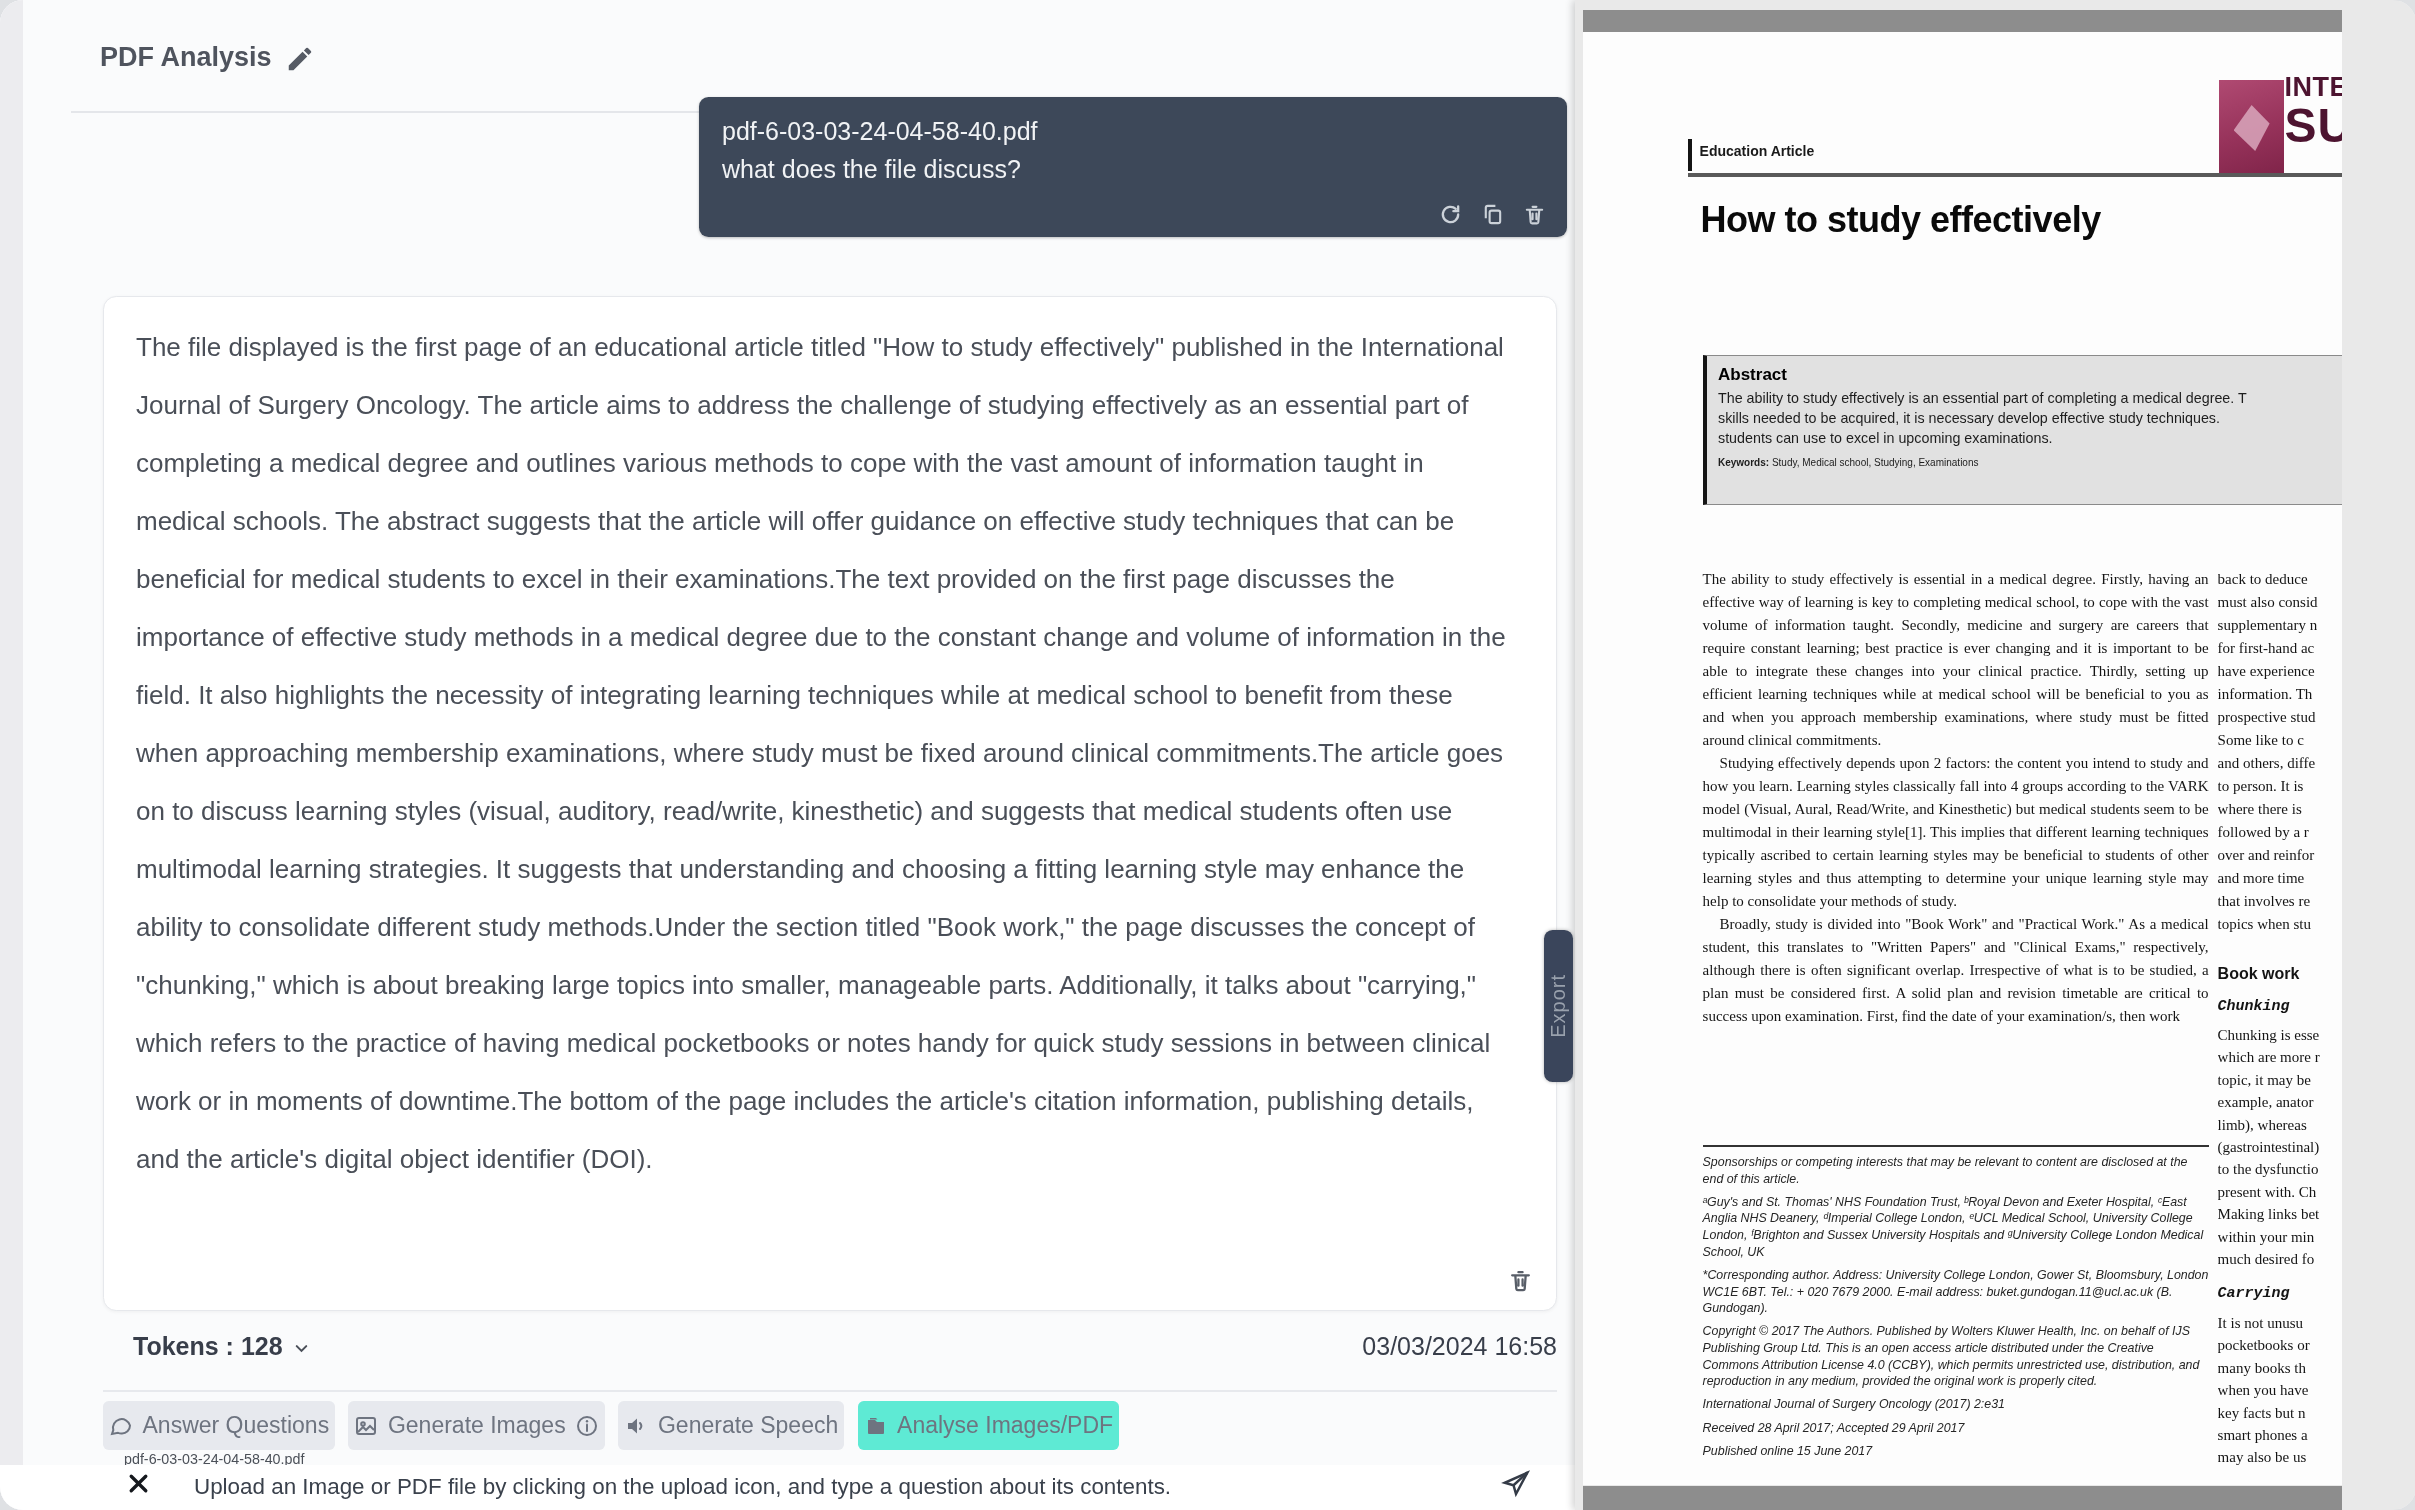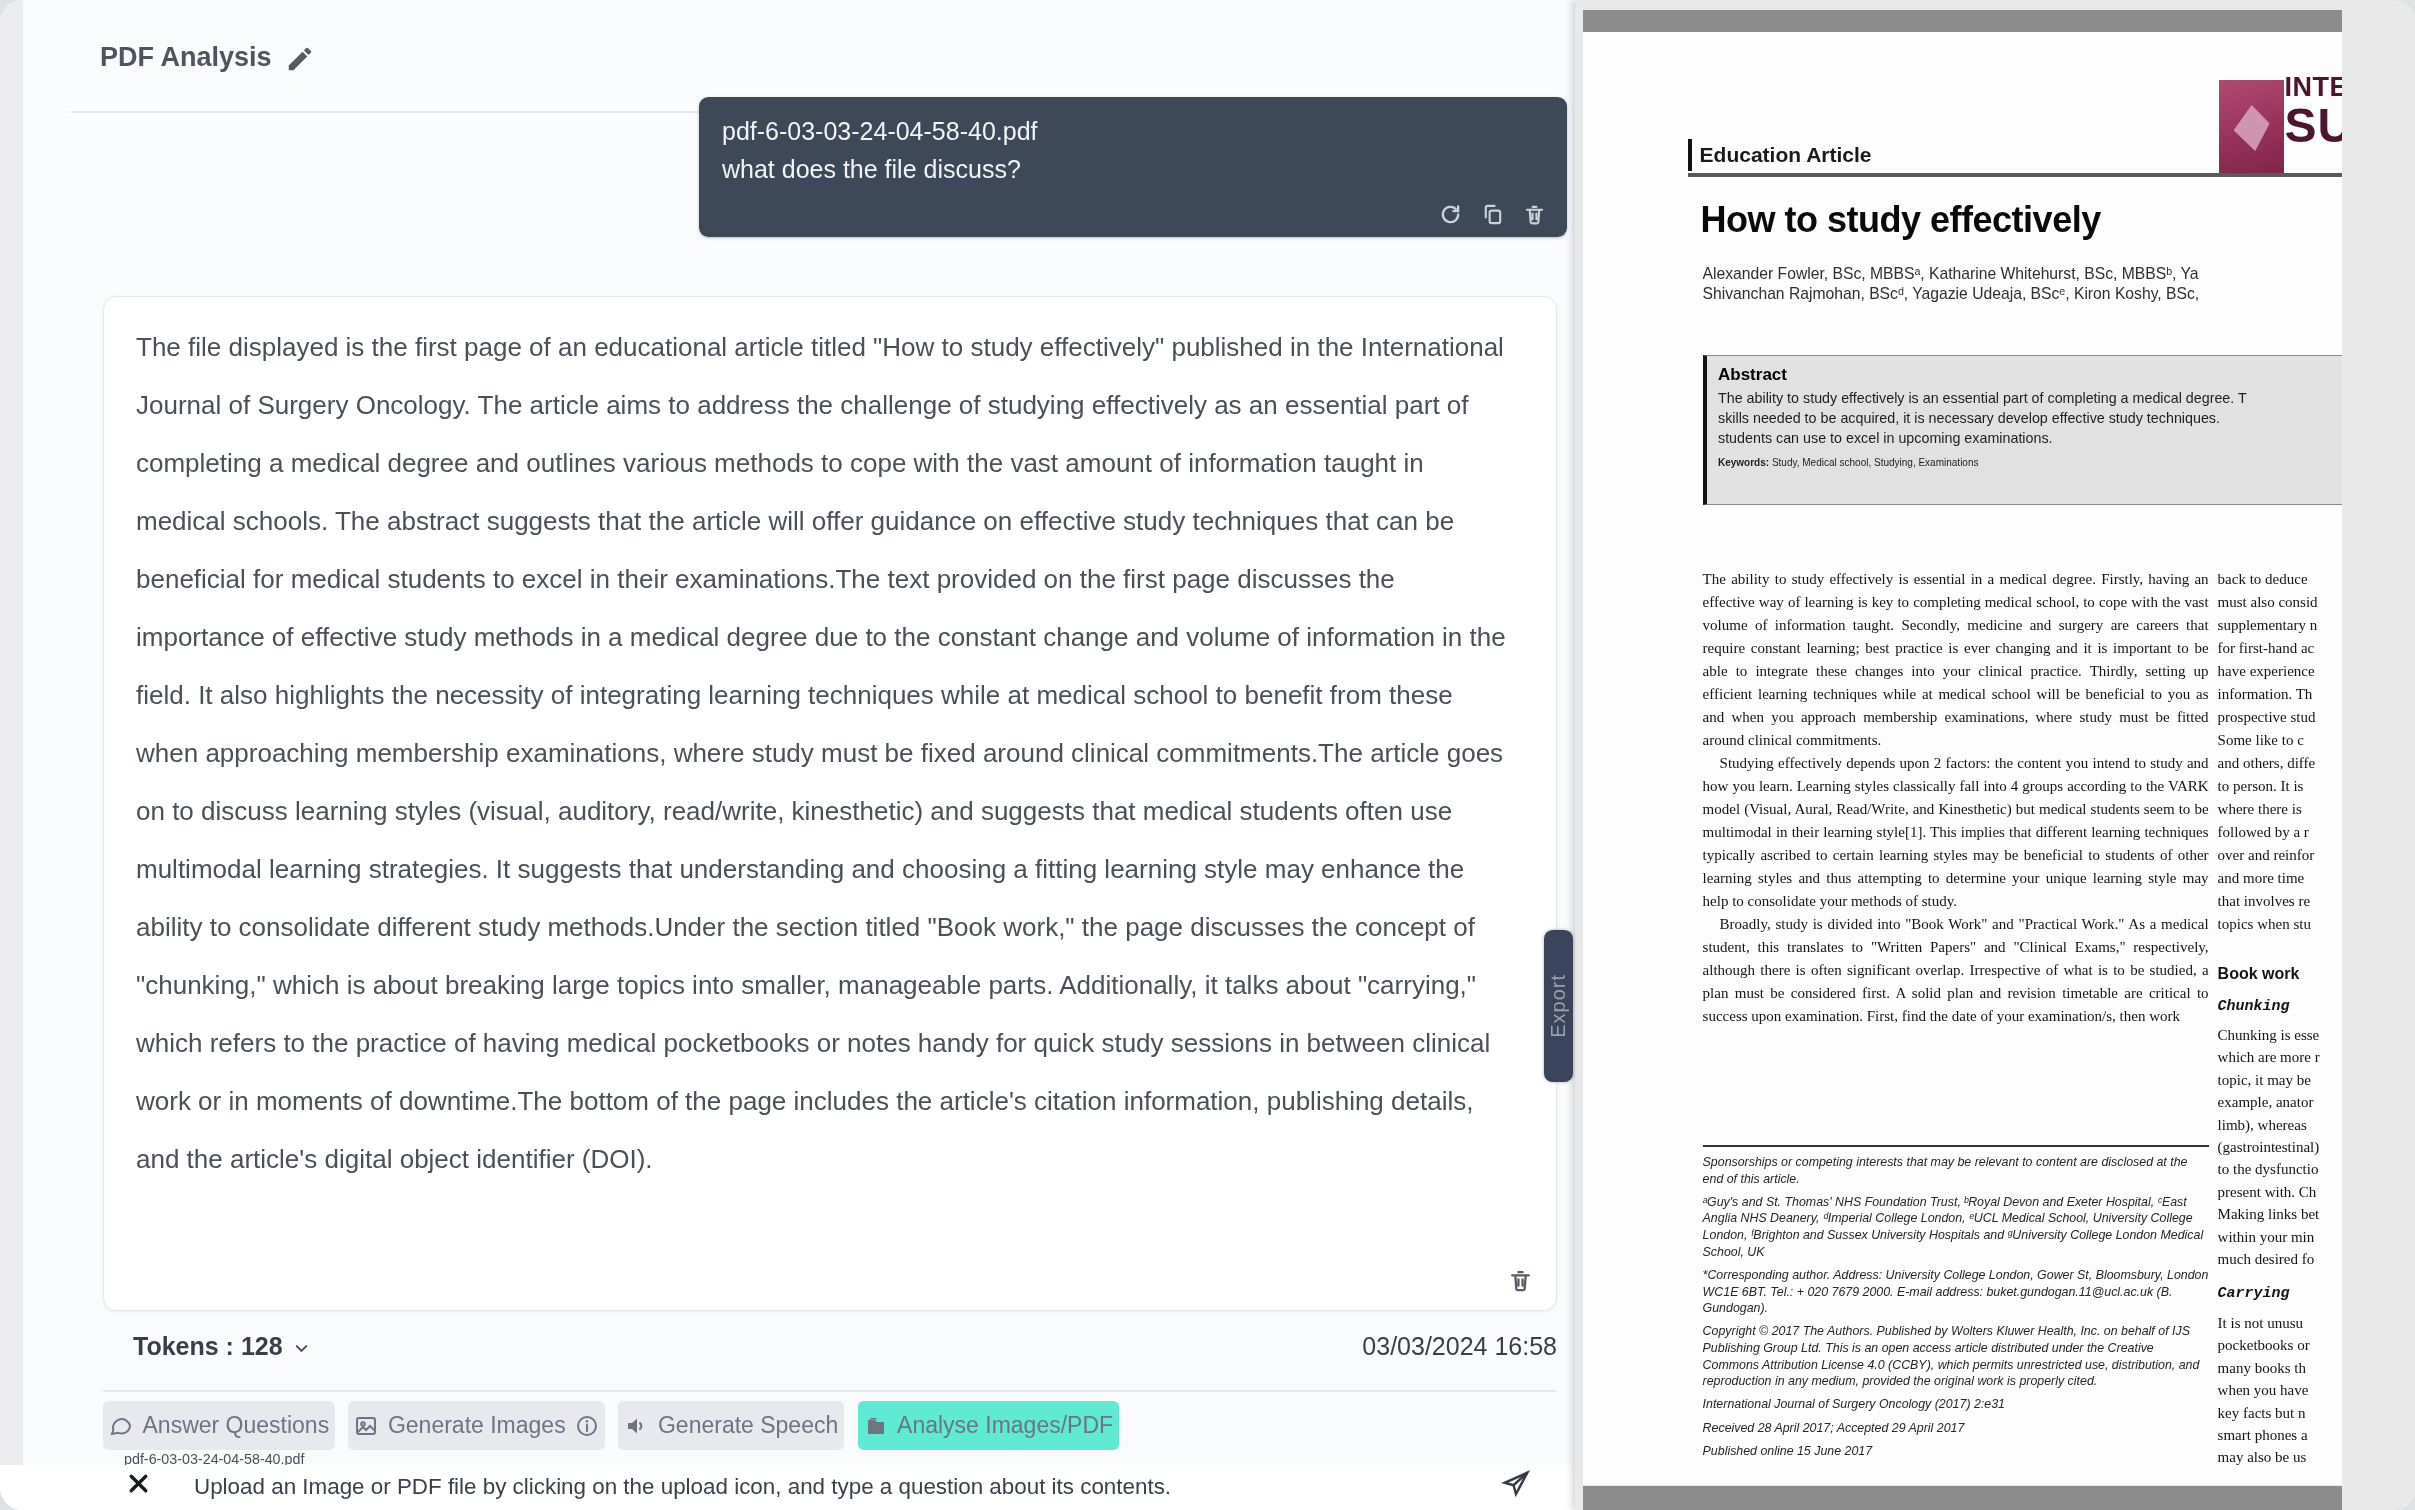--- a/index.html
+++ b/index.html
@@ -63,21 +63,21 @@
 
   .logo-thumb { position:absolute; left:636px; top:48px; width:65px; height:97px;
     background:linear-gradient(160deg,#b04a72 0%,#96325a 55%,#7e2348 100%); }
   .logo-thumb::after { content:""; position:absolute; left:15px; top:25px; width:36px; height:46px;
     background:#d9a7bc; clip-path:polygon(50% 0, 100% 40%, 60% 100%, 0 55%); opacity:.85; }
   .logo-text { position:absolute; left:702px; top:40px; white-space:nowrap; color:#4d1430; }
   .logo-text .l1 { font-size:27px; font-weight:700; letter-spacing:0.5px; line-height:30px; }
   .logo-text .l2 { font-size:48px; font-weight:700; letter-spacing:1px; line-height:48px; }
 
   .edu-bar { position:absolute; left:105px; top:107px; width:4.8px; height:32px; background:#141414; }
-  .edu-label { position:absolute; left:117px; top:111px; font-size:21px; font-weight:600; color:#1a1a1a; }
+  .edu-label { position:absolute; left:117px; top:111px; font-size:14px; font-weight:600; color:#1a1a1a; }
   .rule-1 { position:absolute; left:105px; top:141px; width:654px; height:3.8px; background:#5a5a5a; }
 
   .pdf-title { position:absolute; left:118px; top:167px; font-size:36px; font-weight:700; color:#0a0a0a; letter-spacing:-0.5px; }
   .authors { position:absolute; left:120px; top:232px; width:639px; }
   .authors div { font-size:15.7px; line-height:20px; color:#2e2e2e; white-space:nowrap; overflow:hidden; }
 
   .abstract-box { position:absolute; left:120px; top:323px; width:639px; height:150px;
     background:#e1e1e1; border-left:4.8px solid #151515; border-top:1.9px solid #8a8a8a; border-bottom:1.9px solid #8a8a8a;
     padding:8.6px 11.4px; overflow:hidden; }
   .abstract-box h3 { font-size:17px; font-weight:700; color:#000; margin-bottom:3.8px; font-family:"Liberation Sans",sans-serif; }
@@ -222,24 +222,20 @@
         <div class="l1">INTE</div>
         <div class="l2">SU</div>
       </div>
 
       <div class="edu-bar"></div>
       <div class="edu-label">Education Article</div>
       <div class="rule-1"></div>
 
       <h1 class="pdf-title">How to study effectively</h1>
 
-      <div class="authors">
-        <div>Alexander Fowler, BSc, MBBSᵃ, Katharine Whitehurst, BSc, MBBSᵇ, Ya</div>
-        <div>Shivanchan Rajmohan, BScᵈ, Yagazie Udeaja, BScᵉ, Kiron Koshy, BSc,</div>
-      </div>
 
       <div class="abstract-box">
         <h3>Abstract</h3>
         <div class="aline">The ability to study effectively is an essential part of completing a medical degree. T</div>
         <div class="aline">skills needed to be acquired, it is necessary develop effective study techniques.</div>
         <div class="aline">students can use to excel in upcoming examinations.</div>
         <div class="kw"><b>Keywords:</b><span> Study, Medical school, Studying, Examinations</span></div>
       </div>
 
       <div class="col-left">

